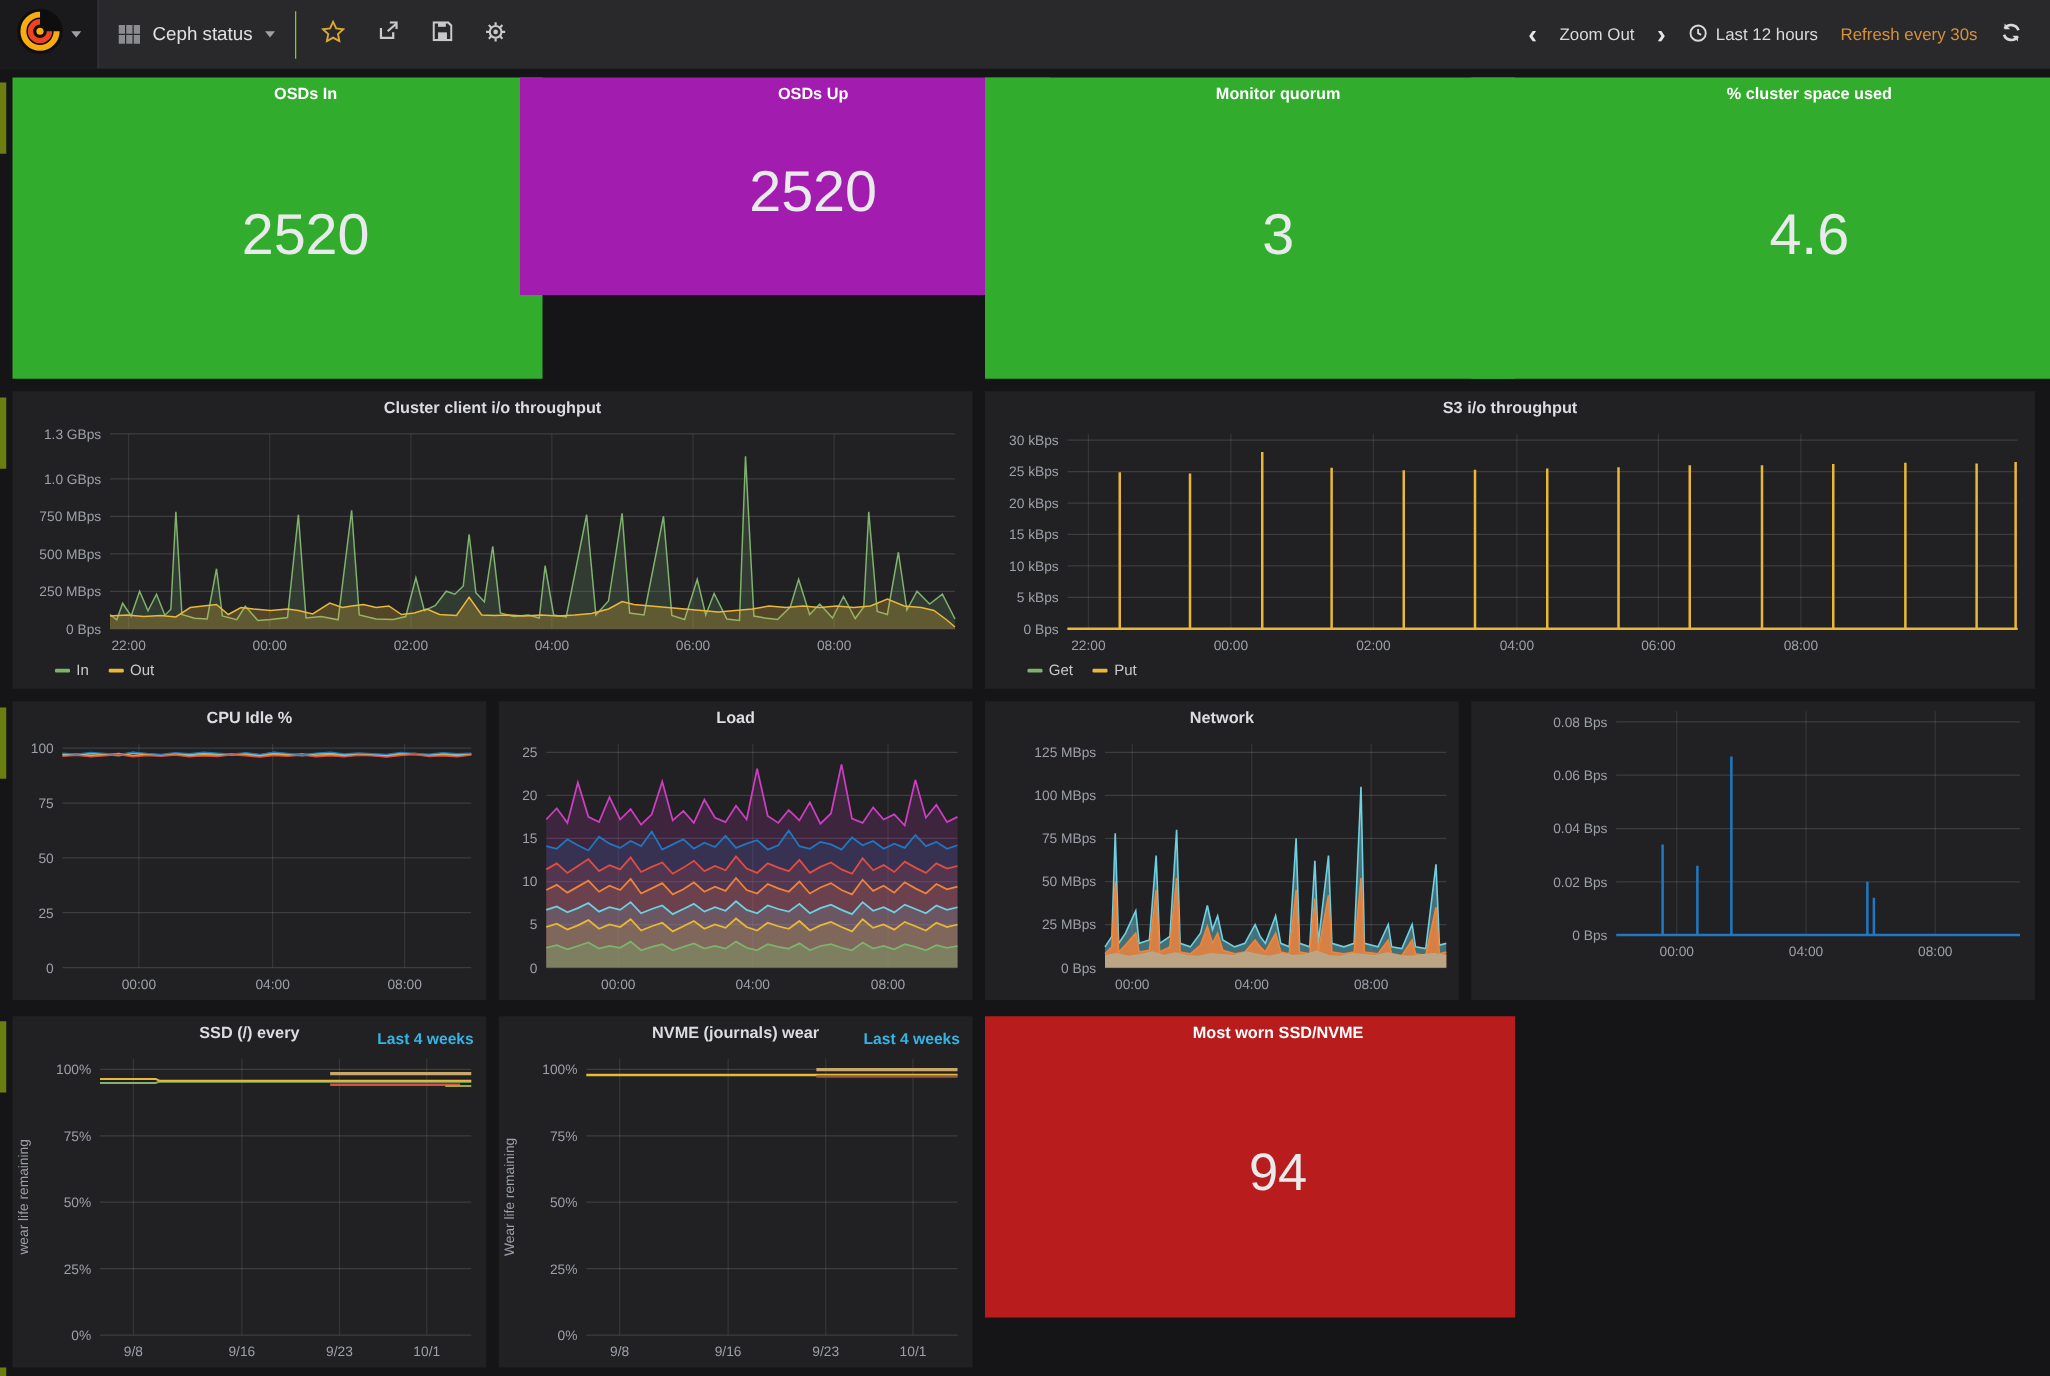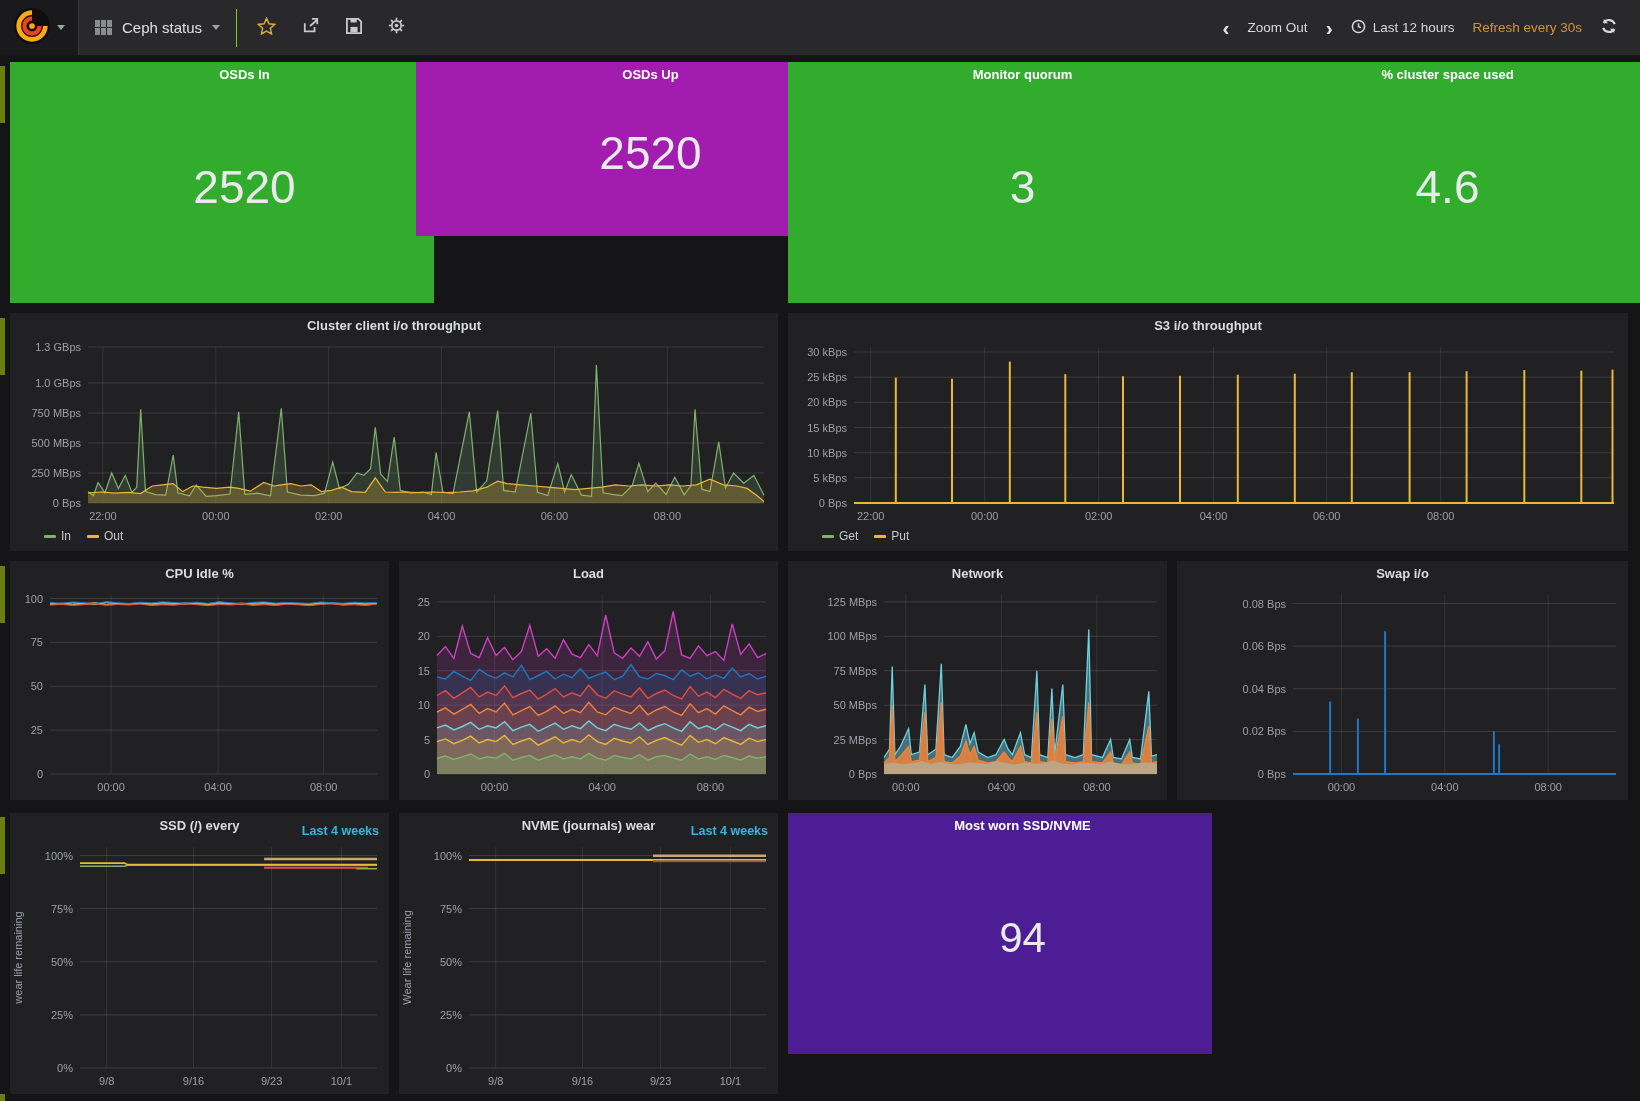--- a/index.html
+++ b/index.html
@@ -314,21 +314,20 @@
         <text x="308.9" y="204" text-anchor="middle">08:00</text>
         <path d="M96.0 170.5L101.5 162.2L104.2 79.6L106.9 167.7L112.4 159.5L120.6 141.6L123.3 167.7L131.5 165.0L136.9 97.5L139.7 167.7L147.9 162.2L153.3 76.8L156.1 167.7L164.3 170.5L172.4 159.5L177.9 137.4L182.0 156.7L186.1 145.7L190.2 165.0L199.7 170.5L207.9 167.7L216.1 152.6L220.2 162.2L224.3 167.7L232.5 145.7L236.6 167.7L243.4 170.5L248.9 83.7L251.6 167.7L259.8 170.5L263.9 101.6L266.6 167.7L274.8 97.5L277.5 167.7L287.1 170.5L295.3 167.7L300.8 42.4L303.5 167.7L314.4 170.5L322.6 152.6L325.3 170.5L333.5 171.9L341.7 152.6L344.4 170.5L352.6 171.9L360.8 104.4L363.5 169.1L369.0 167.7L369.0 187L96.0 187Z" fill="#6ed0e0" fill-opacity="0.45" stroke="none"></path>
         <path d="M96.0 170.5L101.5 162.2L104.2 79.6L106.9 167.7L112.4 159.5L120.6 141.6L123.3 167.7L131.5 165.0L136.9 97.5L139.7 167.7L147.9 162.2L153.3 76.8L156.1 167.7L164.3 170.5L172.4 159.5L177.9 137.4L182.0 156.7L186.1 145.7L190.2 165.0L199.7 170.5L207.9 167.7L216.1 152.6L220.2 162.2L224.3 167.7L232.5 145.7L236.6 167.7L243.4 170.5L248.9 83.7L251.6 167.7L259.8 170.5L263.9 101.6L266.6 167.7L274.8 97.5L277.5 167.7L287.1 170.5L295.3 167.7L300.8 42.4L303.5 167.7L314.4 170.5L322.6 152.6L325.3 170.5L333.5 171.9L341.7 152.6L344.4 170.5L352.6 171.9L360.8 104.4L363.5 169.1L369.0 167.7" fill="none" stroke="#6ed0e0" stroke-width="1.3"></path>
         <path d="M96.0 176.0L101.5 170.5L104.2 118.2L106.9 174.6L112.4 169.1L120.6 159.5L123.3 174.6L131.5 173.2L136.9 125.0L139.7 174.6L147.9 170.5L153.3 115.4L156.1 174.6L164.3 176.0L172.4 169.1L177.9 154.0L182.0 167.7L186.1 159.5L190.2 173.2L199.7 176.0L207.9 174.6L216.1 165.0L220.2 170.5L224.3 174.6L232.5 159.5L236.6 174.6L243.4 176.0L248.9 125.0L251.6 174.6L259.8 176.0L263.9 131.9L266.6 174.6L274.8 129.2L277.5 174.6L287.1 176.0L295.3 174.6L300.8 115.4L303.5 174.6L314.4 176.0L322.6 165.0L325.3 176.0L333.5 177.4L341.7 165.0L344.4 176.0L352.6 177.4L360.8 138.8L363.5 176.0L369.0 174.6L369.0 187L96.0 187Z" fill="#ef843c" fill-opacity="0.85" stroke="none"></path>
         <path d="M96.0 176.0L101.5 170.5L104.2 118.2L106.9 174.6L112.4 169.1L120.6 159.5L123.3 174.6L131.5 173.2L136.9 125.0L139.7 174.6L147.9 170.5L153.3 115.4L156.1 174.6L164.3 176.0L172.4 169.1L177.9 154.0L182.0 167.7L186.1 159.5L190.2 173.2L199.7 176.0L207.9 174.6L216.1 165.0L220.2 170.5L224.3 174.6L232.5 159.5L236.6 174.6L243.4 176.0L248.9 125.0L251.6 174.6L259.8 176.0L263.9 131.9L266.6 174.6L274.8 129.2L277.5 174.6L287.1 176.0L295.3 174.6L300.8 115.4L303.5 174.6L314.4 176.0L322.6 165.0L325.3 176.0L333.5 177.4L341.7 165.0L344.4 176.0L352.6 177.4L360.8 138.8L363.5 176.0L369.0 174.6" fill="none" stroke="#ef843c" stroke-width="1.3"></path>
         <path d="M96.0 177.4L105.4 176.0L114.8 178.0L124.2 176.7L133.7 174.6L143.1 177.4L152.5 175.3L161.9 177.4L171.3 178.0L180.7 176.0L190.1 176.7L199.6 177.4L209.0 174.6L218.4 176.7L227.8 178.0L237.2 176.0L246.6 177.4L256.0 176.7L265.4 173.9L274.9 177.4L284.3 178.0L293.7 176.0L303.1 176.7L312.5 177.4L321.9 175.3L331.3 177.4L340.8 178.0L350.2 176.7L359.6 176.0L369.0 177.4L369.0 187L96.0 187Z" fill="#b9a88b" fill-opacity="0.9" stroke="none"></path>
         <path d="M96.0 177.4L105.4 176.0L114.8 178.0L124.2 176.7L133.7 174.6L143.1 177.4L152.5 175.3L161.9 177.4L171.3 178.0L180.7 176.0L190.1 176.7L199.6 177.4L209.0 174.6L218.4 176.7L227.8 178.0L237.2 176.0L246.6 177.4L256.0 176.7L265.4 173.9L274.9 177.4L284.3 178.0L293.7 176.0L303.1 176.7L312.5 177.4L321.9 175.3L331.3 177.4L340.8 178.0L350.2 176.7L359.6 176.0L369.0 177.4" fill="none" stroke="#b9a88b" stroke-width="1"></path>
       </svg></div>
 </div>
 <div class="panel" style="left:1177px;top:561px;width:451px;height:239px">
-  <div class="ptitle">Swap i/o</div>
   <div class="chart"><svg width="451" height="213">
         <line x1="116" y1="16.5" x2="439" y2="16.5" stroke="rgba(255,255,255,0.13)"></line>
         <text x="109" y="20.5" text-anchor="end">0.08 Bps</text>
         <line x1="116" y1="59.1" x2="439" y2="59.1" stroke="rgba(255,255,255,0.13)"></line>
         <text x="109" y="63.1" text-anchor="end">0.06 Bps</text>
         <line x1="116" y1="101.8" x2="439" y2="101.8" stroke="rgba(255,255,255,0.13)"></line>
         <text x="109" y="105.8" text-anchor="end">0.04 Bps</text>
         <line x1="116" y1="144.4" x2="439" y2="144.4" stroke="rgba(255,255,255,0.13)"></line>
         <text x="109" y="148.4" text-anchor="end">0.02 Bps</text>
         <line x1="116" y1="187.0" x2="439" y2="187.0" stroke="rgba(255,255,255,0.13)"></line>
@@ -415,16 +414,16 @@
         <line x1="261.6" y1="8" x2="261.6" y2="229" stroke="rgba(255,255,255,0.09)"></line>
         <text x="261.6" y="246" text-anchor="middle">9/23</text>
         <line x1="331.4" y1="8" x2="331.4" y2="229" stroke="rgba(255,255,255,0.09)"></line>
         <text x="331.4" y="246" text-anchor="middle">10/1</text>
         <text transform="translate(12,118.5) rotate(-90)" text-anchor="middle">Wear life remaining</text>
         <path d="M70.0 21.0L367.0 21.0" fill="none" stroke="#eab839" stroke-width="2"></path>
         <path d="M254.1 16.7L367.0 16.7" fill="none" stroke="#c9a86d" stroke-width="2.5"></path>
         <path d="M254.1 22.2L367.0 22.2" fill="none" stroke="#8f5a4a" stroke-width="2"></path>
       </svg></div>
 </div>
-<div class="panel stat" style="left:788px;top:813px;width:379px;height:241px;background:#4c1d95">
+<div class="panel stat" style="left:788px;top:813px;width:379px;height:241px;background:#b91c1c">
   <div class="ptitle">Most worn SSD/NVME</div>
   <div class="stat-value" style="font-size:42px">94</div>
 </div>
 
 </body></html>

